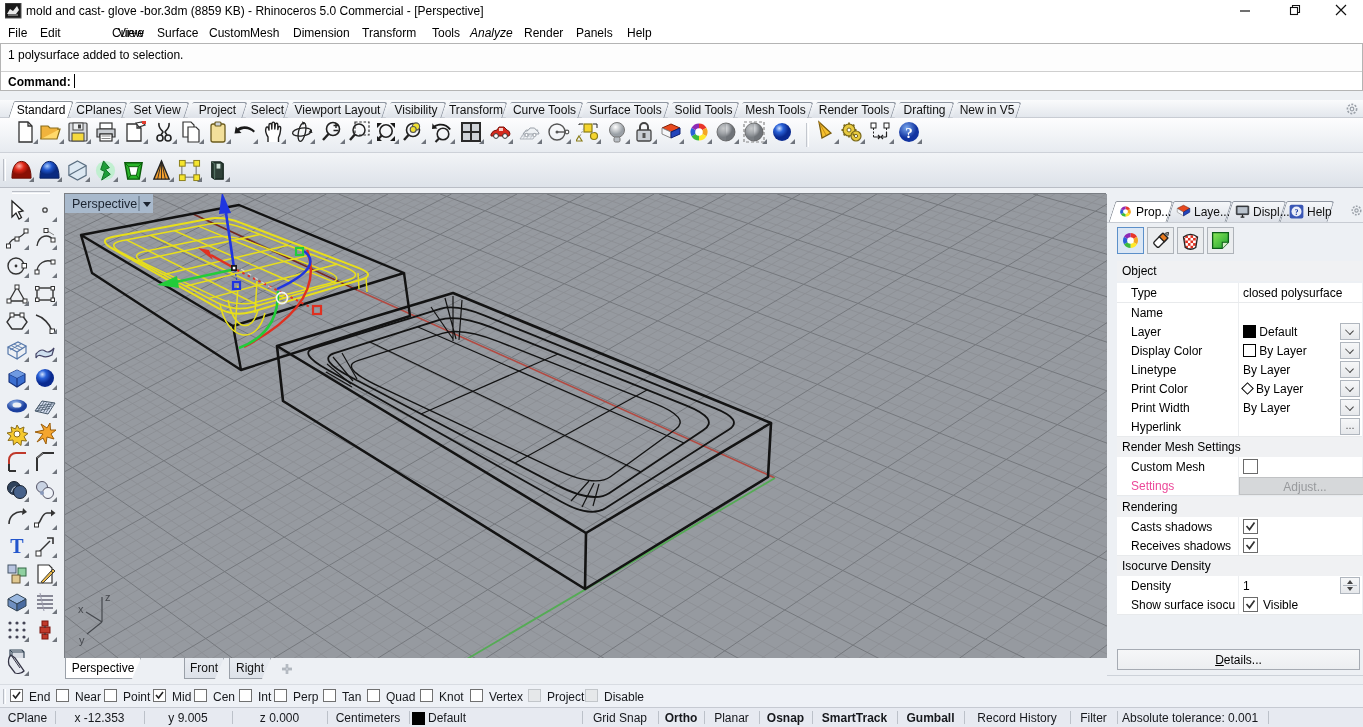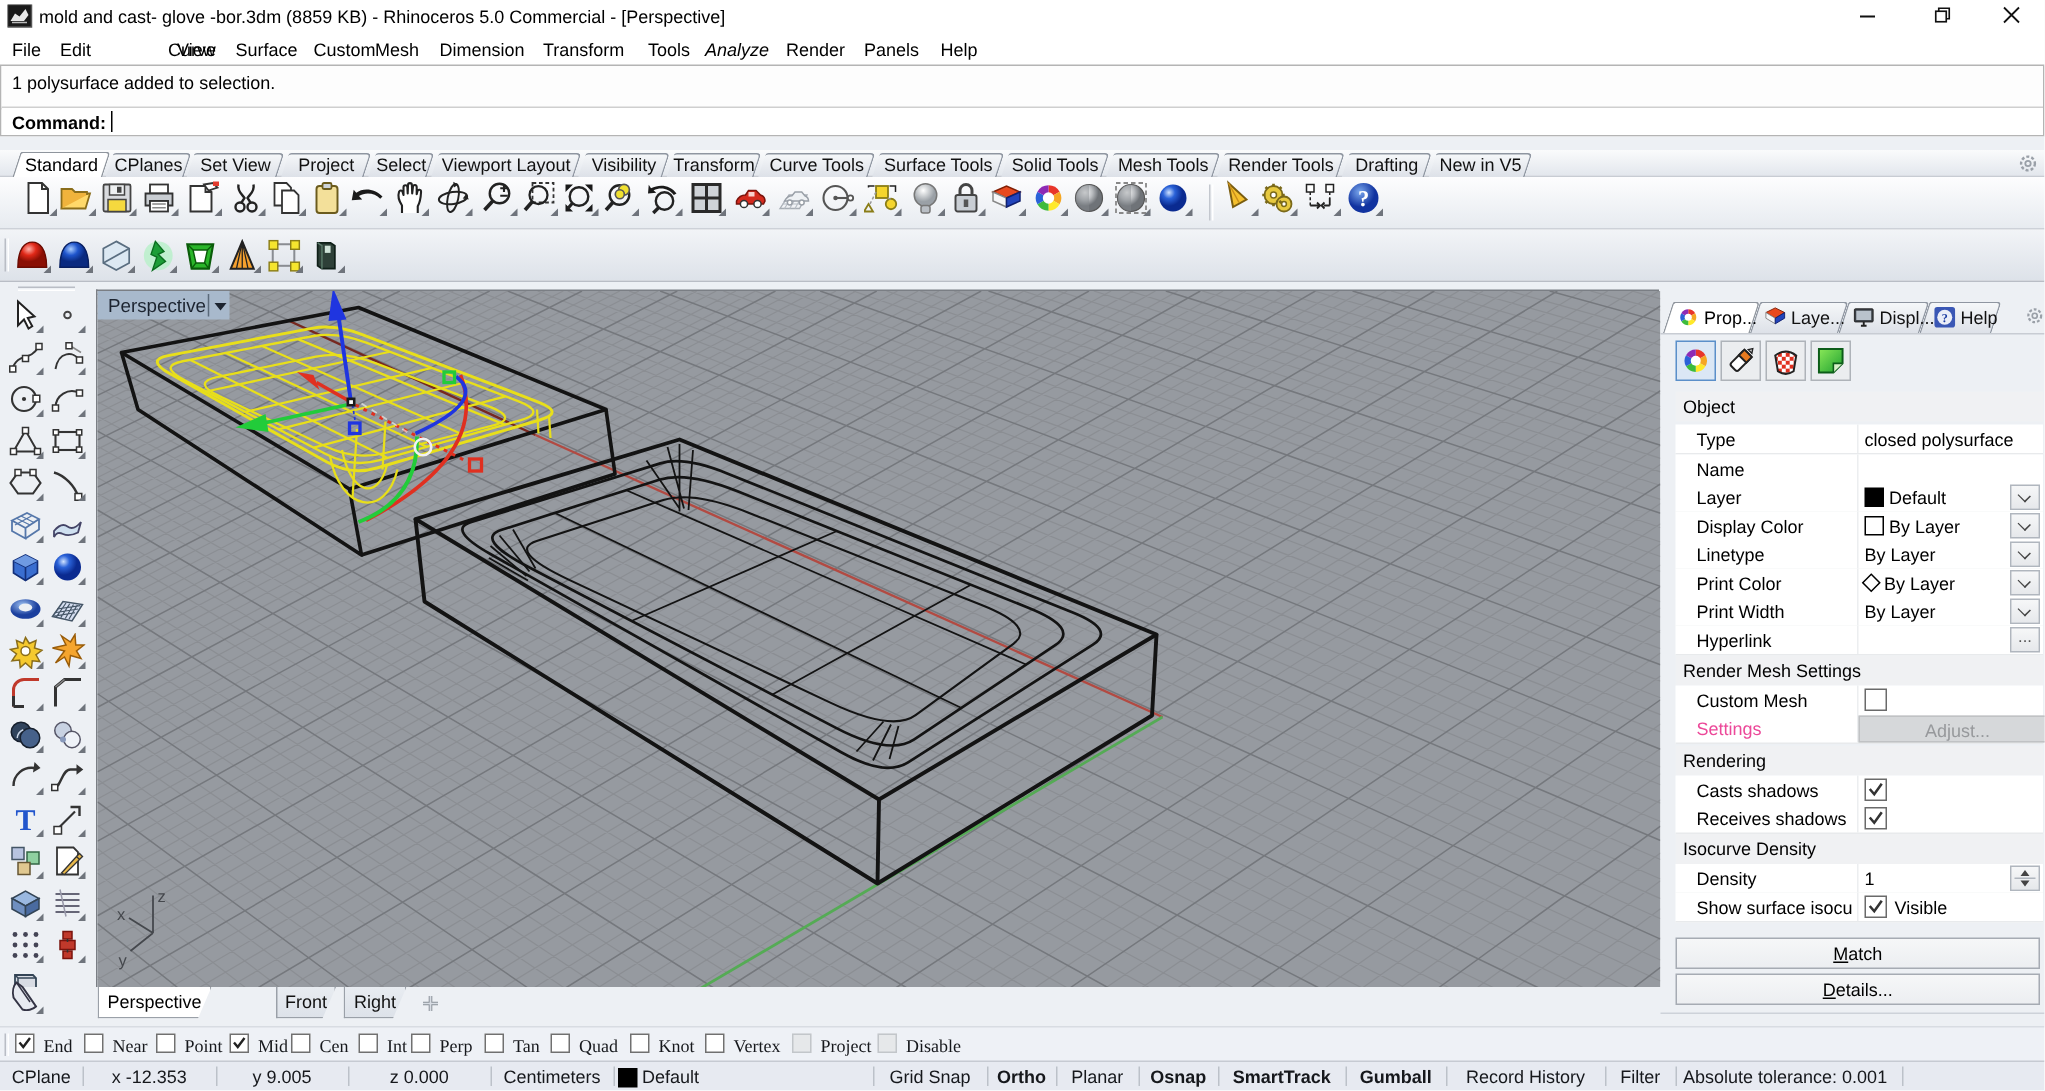--- a/index.html
+++ b/index.html
@@ -893,25 +893,24 @@
       </div>
 <div class="prow" style="top:407px;">
         <span class="pl"><span style="display:inline-block;width:104px;overflow:hidden;white-space:nowrap;">Show surface isocur...</span></span>
         <div class="pcb" style="left:126px;top:2px;">
           <svg width="13" height="13" viewBox="0 0 13 13" style="position:absolute;left:0;top:0">
             <path d="M2.5 6 L5.5 9.5 L10.5 2.5" stroke="#333" stroke-width="1.7" fill="none"></path>
           </svg>
         </div>
         <span class="abs" style="left:146px;top:3px;">Visible</span>
       </div>
-<div class="abs" style="left:10px;top:437px;width:243px;height:21px;background:linear-gradient(#f6f7f8,#eceef1);border:1px solid #a6abb3;font-size:12px;color:#000;text-align:center;padding-top:3px;"><u>M</u>atch</div>
 <div class="abs" style="left:10px;top:461px;width:243px;height:21px;background:linear-gradient(#f6f7f8,#eceef1);border:1px solid #a6abb3;font-size:12px;color:#000;text-align:center;padding-top:3px;"><u>D</u>etails...</div>
 <div class="abs" style="left:0;top:487px;width:256px;height:1px;background:#cdd2d9;"></div>
 </div>
-<div class="abs" style="left:0;top:684px;width:1363px;height:23px;background:#eef1f6;border-top:1px solid #d8dce2;font-family:Liberation Serif, serif;">
+<div class="abs" style="left:0;top:684px;width:1363px;height:23px;background:#eef1f6;border-top:1px solid #d8dce2;">
 <div class="abs" style="left:3px;top:4px;width:1px;height:15px;background:#b9bdc5;"></div>
       <div class="abs" style="left:5px;top:4px;width:1px;height:15px;background:#fff;"></div>
 <div class="osnap-cb" style="left:10px;top:4px;">
         <svg width="11" height="11" viewBox="0 0 11 11" style="position:absolute;left:0;top:0">
           <path d="M2 5 L4.5 8 L9 2" stroke="#222" stroke-width="1.6" fill="none"></path>
         </svg>
       </div>
 <span class="abs" style="left:29px;top:5px;font-size:12px;color:#16181c;">End</span>
 <div class="osnap-cb" style="left:56px;top:4px;"></div>
 <span class="abs" style="left:75px;top:5px;font-size:12px;color:#16181c;">Near</span>

